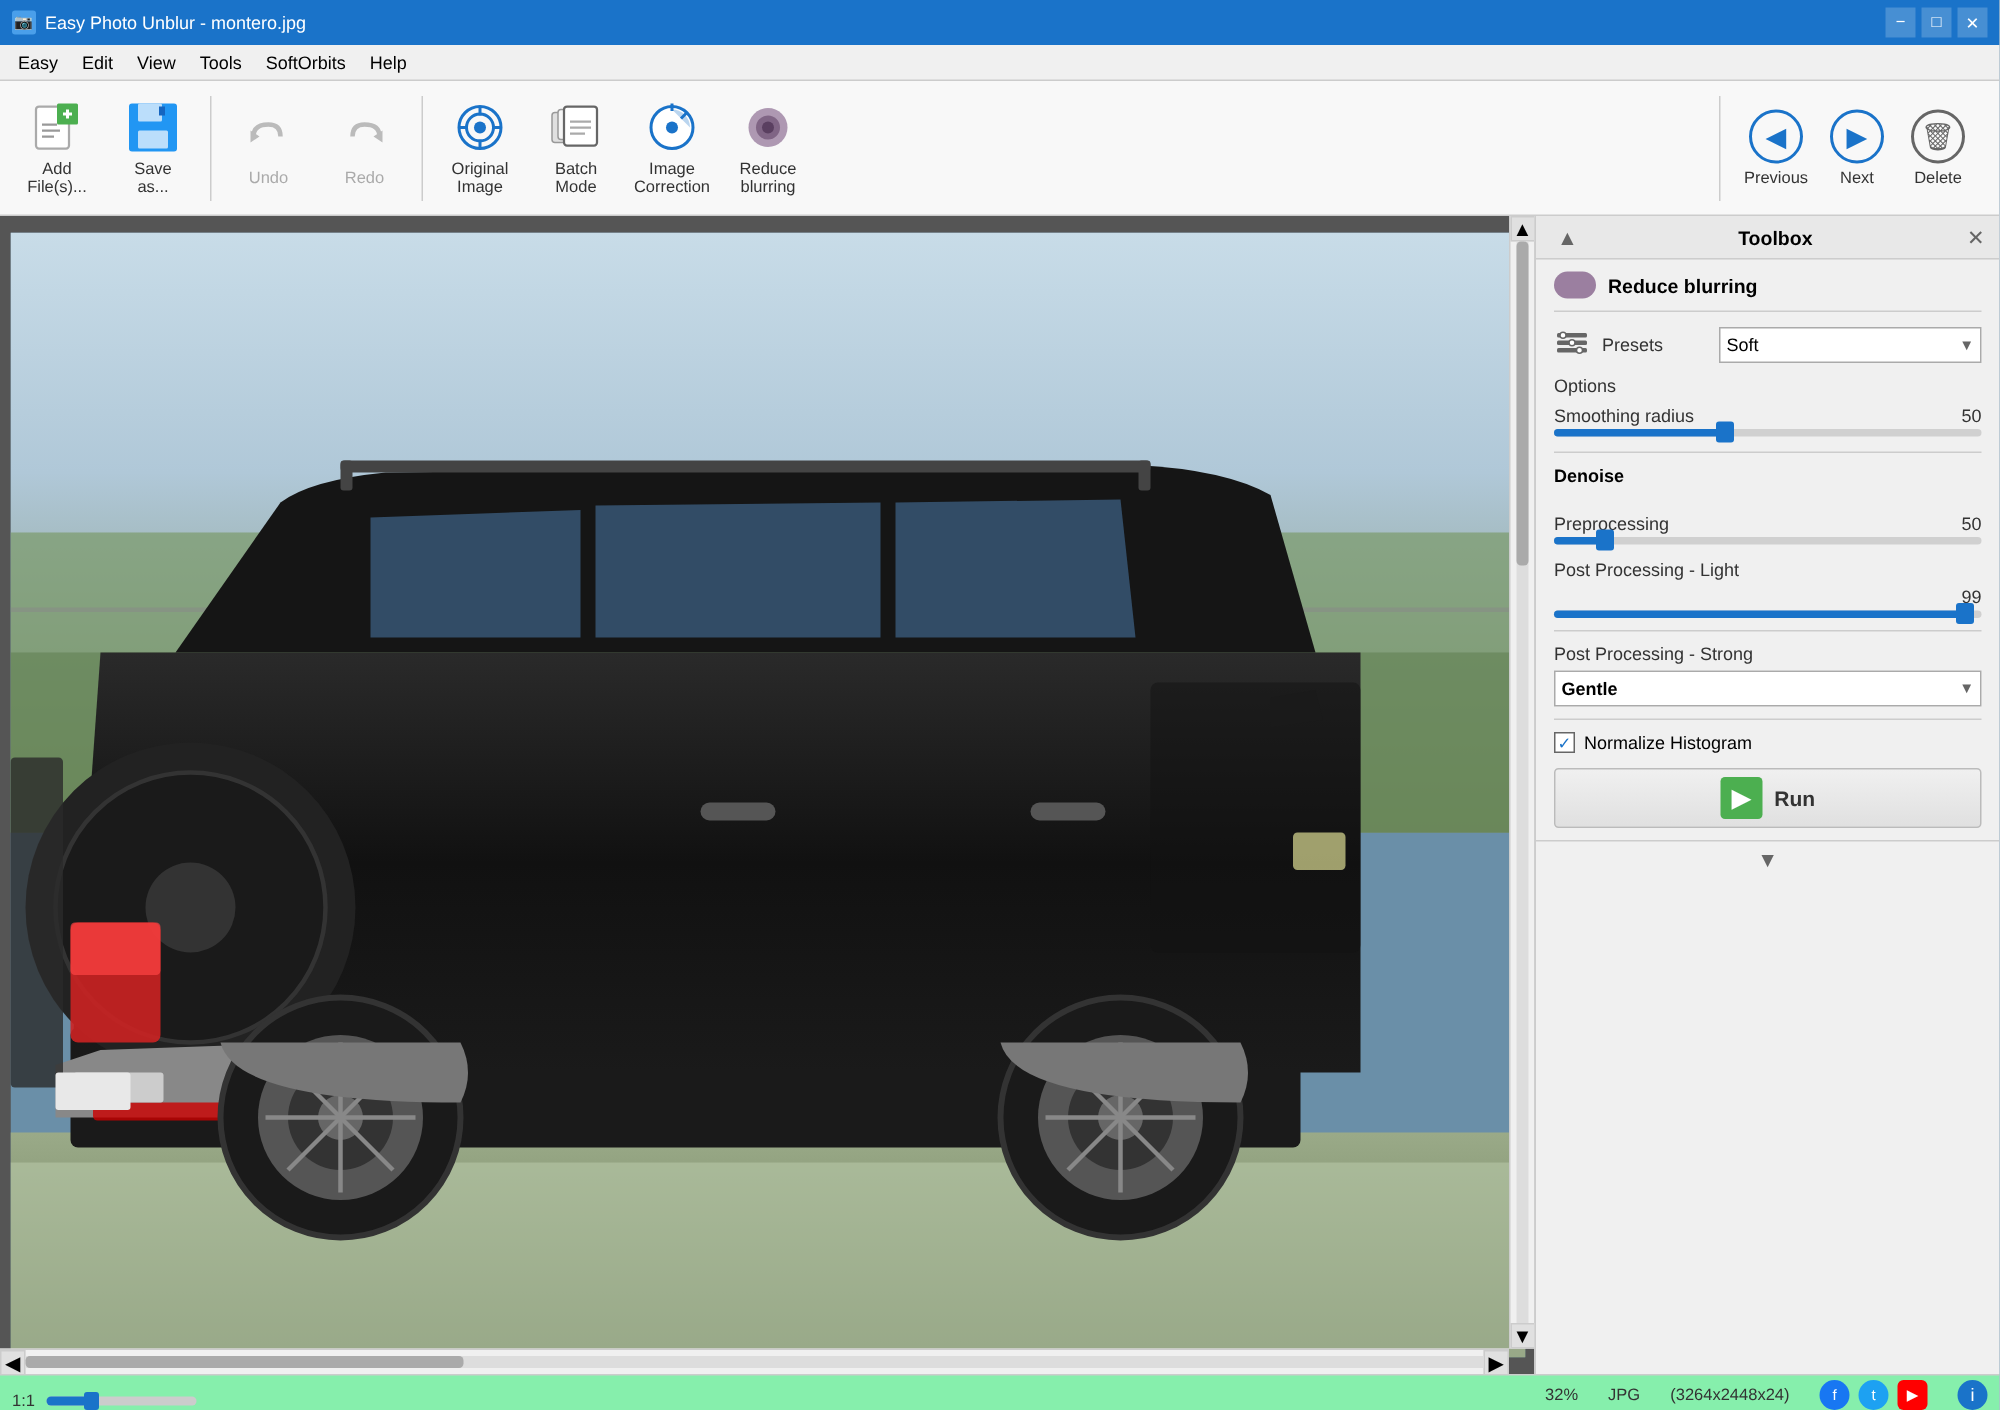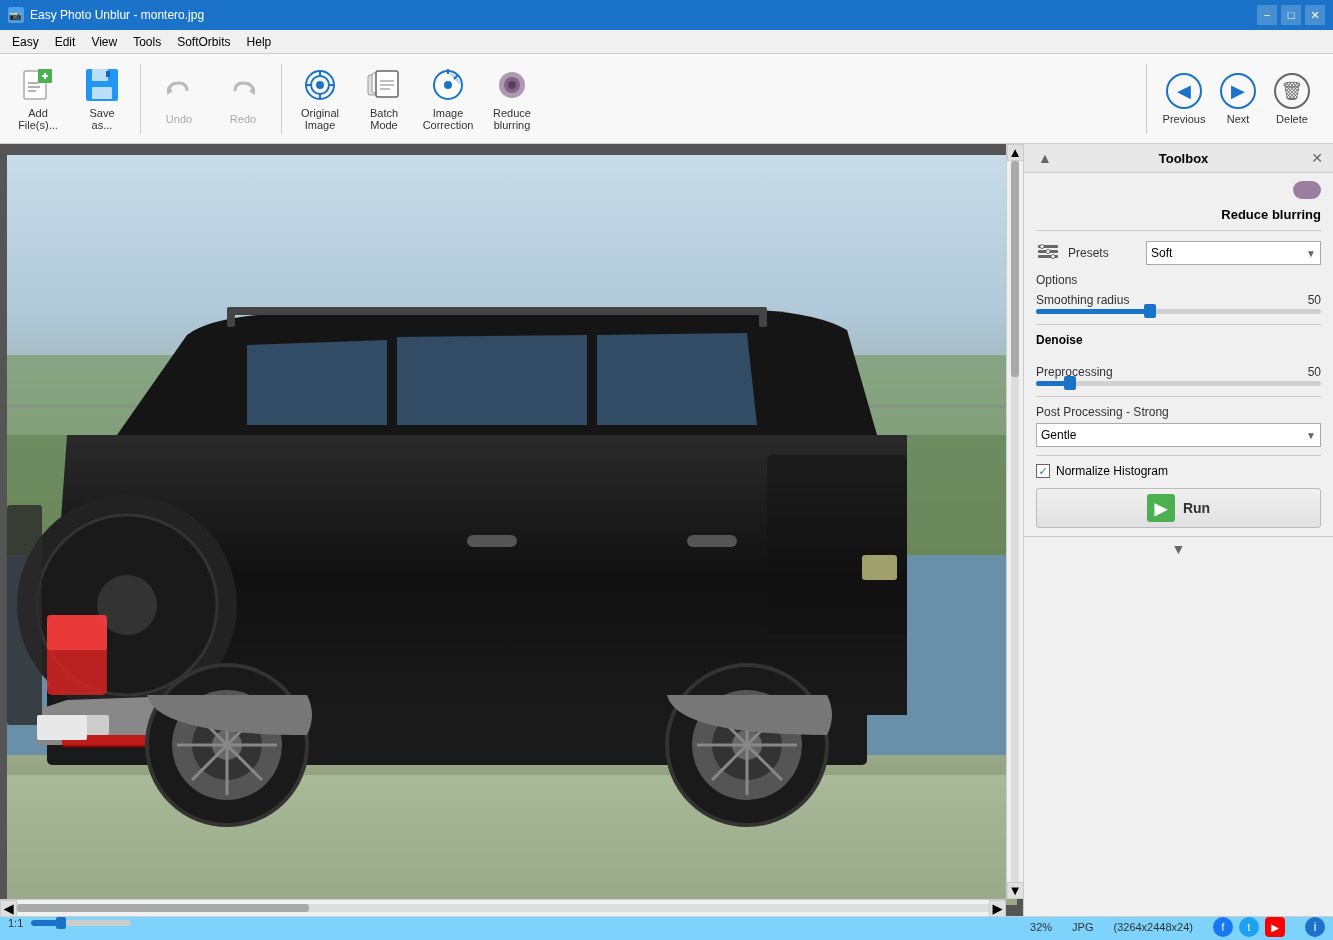--- a/index.html
+++ b/index.html
@@ -165,26 +165,25 @@
       border: none;
       background: none;
       padding: 0 4px;
     }
 
     
     .toolbox-body { padding: 8px 12px; }
     
     .reduce-blur-section {
       display: flex;
-      align-items: flex-end;
+      align-items: center;
       gap: 8px;
       margin-bottom: 10px;
       padding-bottom: 8px;
       border-bottom: 1px solid #ccc;
-      flex-direction: column;
     }
     .rb-icon {
       width: 28px;
       height: 18px;
       background: #9b7fa0;
       border-radius: 9px;
     }
     .section-title { font-weight: bold; font-size: 13px; }
 
     .field-row {
@@ -307,24 +306,24 @@
       display: flex;
       align-items: center;
       justify-content: center;
       color: white;
       font-size: 16px;
     }
 
     
     .status-bar {
       height: 24px;
-      background: #7dd3fc;
+      background: #86efac;
       border-top: 1px solid #ccc;
       display: flex;
-      align-items: flex-start;
+      align-items: flex-end;
       padding: 0 8px;
       gap: 16px;
       font-size: 11px;
       color: #333;
     }
     .status-bar-left { display: flex; align-items: center; gap: 8px; }
     .status-zoom-track {
       width: 100px;
       height: 6px;
       background: #ccc;
@@ -688,26 +687,37 @@
         <div class="slider-label-row">
           <span class="slider-label">Preprocessing</span>
           <span class="slider-value">50</span>
         </div>
         <div class="slider-track">
           <div class="slider-fill" style="width:12%;"></div>
           <div class="slider-thumb" style="left:12%;"></div>
         </div>
       </div>
 
+      <div class="post-proc-section">
+        <div class="post-proc-label">Post Processing - Light</div>
+        <div class="slider-label-row">
+          <span style="flex:1;"></span>
+          <span class="slider-value">99</span>
+        </div>
+        <div class="slider-track">
+          <div class="slider-fill" style="width:96%;"></div>
+          <div class="slider-thumb" style="left:96%;"></div>
+        </div>
+      </div>
 
       <div class="divider"></div>
 
       <div class="post-proc-section">
         <div class="post-proc-label">Post Processing - Strong</div>
-        <div class="dropdown" style="width:100%; margin-top:4px;">
+        <div class="dropdown" style="width:100%; margin-top:4px;font-weight:bold;">
           <span>Gentle</span>
           <span class="dropdown-arrow">▼</span>
         </div>
       </div>
 
       <div class="divider"></div>
 
       <div class="checkbox-row">
         <div class="checkbox-box checked"></div>
         <span class="checkbox-label">Normalize Histogram</span>

